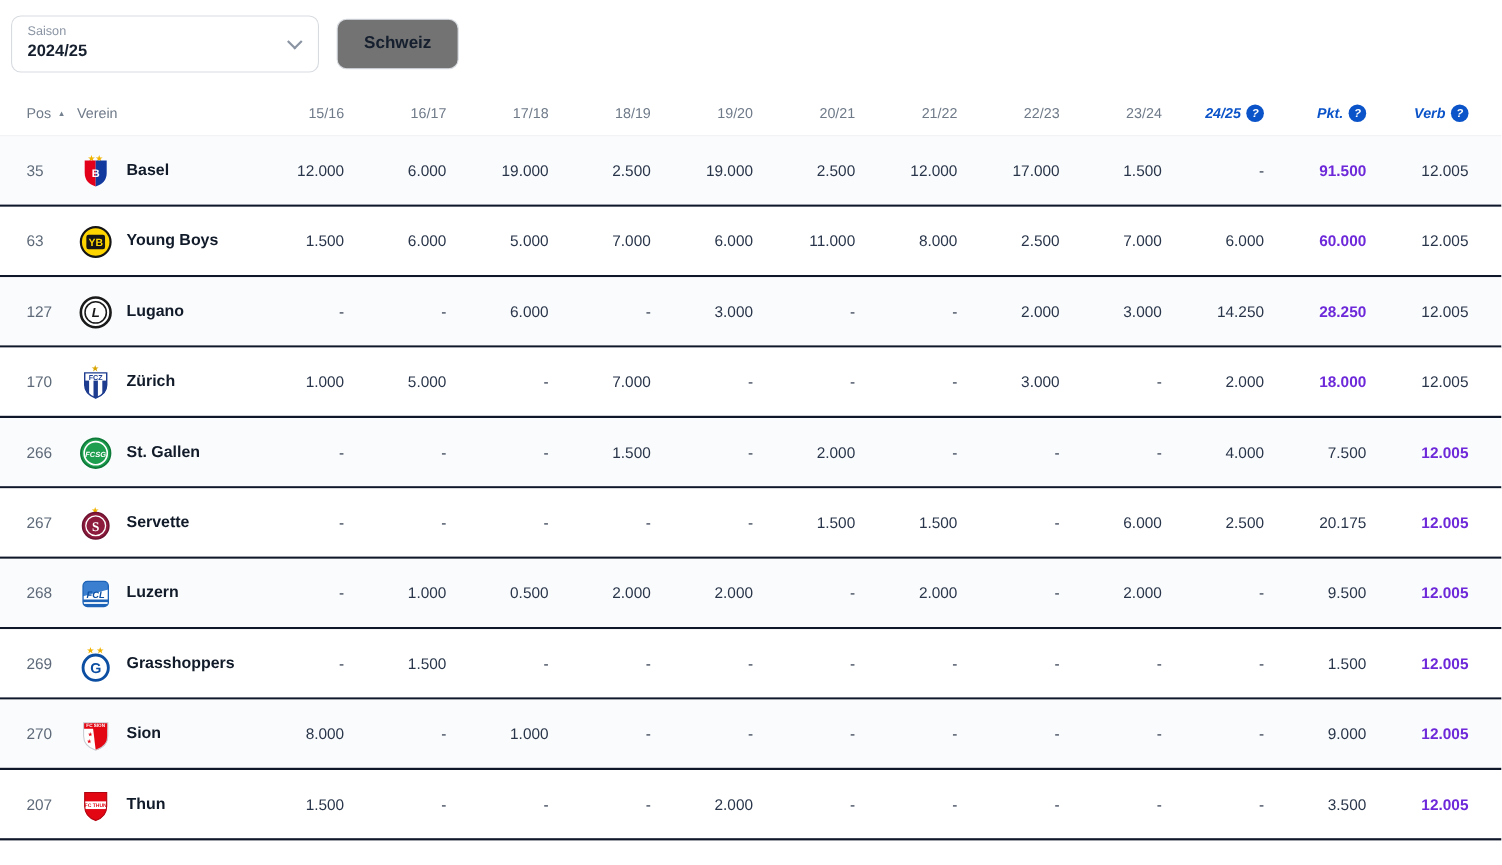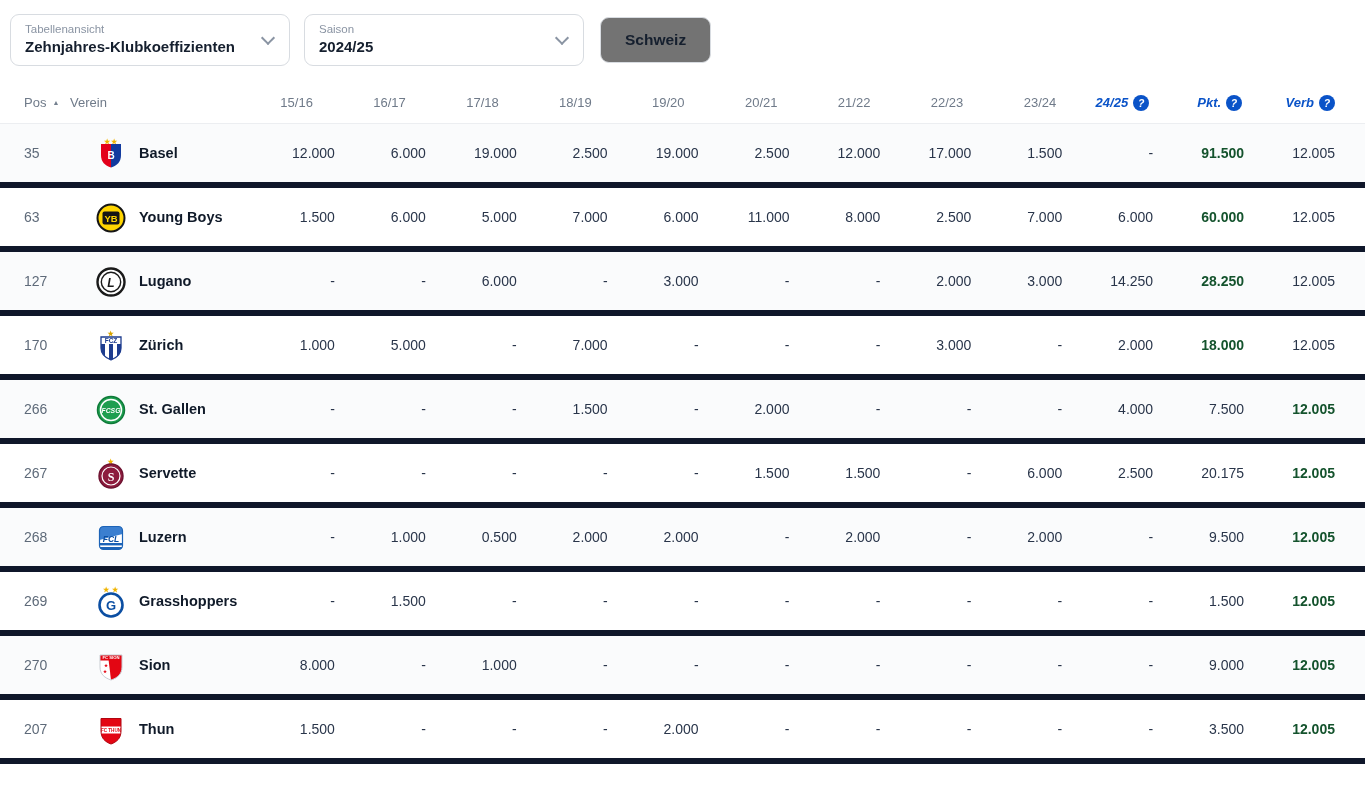--- a/index.html
+++ b/index.html
@@ -39,39 +39,34 @@
   .h-cell.num { text-align: right; }
   .h-cell.flex-end { display: flex; justify-content: flex-end; align-items: center; font-style: italic; }
   .h-cell.blue { color: #0a53c8; font-weight: 600; }
   .sort-arrow { font-size: 7px; color: #74808f; margin-left: 6px; vertical-align: 2px; }
   .info-icon {
     display: inline-flex; align-items: center; justify-content: center;
     width: 16px; height: 16px; margin-left: 5px; border-radius: 50%;
     background: #0a53c8; color: #fff; font-size: 10.5px; font-weight: 700; cursor: pointer;
   }
 
-  .row { height: 64px; border-bottom: 6px solid #0f172a; background: #fff; cursor: pointer; gap: 24px; }
+  .row { height: 64px; border-bottom: 2px solid #0f172a; background: #fff; cursor: pointer; }
   .row:nth-child(even) { background: #fafbfc; }
   .cell { font-size: 14px; color: #29354a; }
   .cell.num { text-align: right; white-space: nowrap; }
   .cell.pos { color: #5e6a79; }
-  .cell.bold { font-weight: 700; color: #14532d; }
+  .cell.bold { font-weight: 700; color: #6d28d9; }
   .cell.club { display: flex; align-items: center; gap: 11px; font-weight: 700; color: #101a29; font-size: 14.5px; }
   .logo { width: 34px; height: 34px; display: inline-flex; flex: 0 0 34px; }
   .logo svg { width: 34px; height: 34px; }
 </style>
 </head>
 <body>
 
 <div class="filters">
-  <div class="select">
-    <div class="lbl">Tabellenansicht</div>
-    <div class="val">Zehnjahres-Klubkoeffizienten</div>
-    <span class="chevron"></span>
-  </div>
   <div class="select">
     <div class="lbl">Saison</div>
     <div class="val">2024/25</div>
     <span class="chevron"></span>
   </div>
   <button class="country-btn">Schweiz</button>
 </div>
 
 <div class="table" id="coef-table">
     <div class="grid thead">

